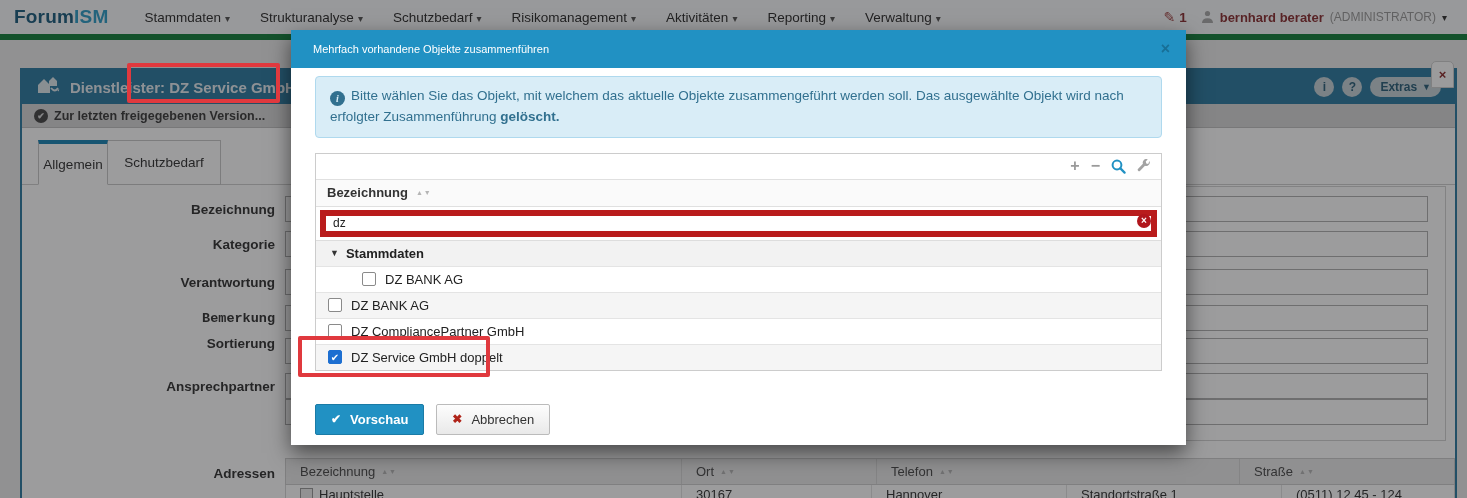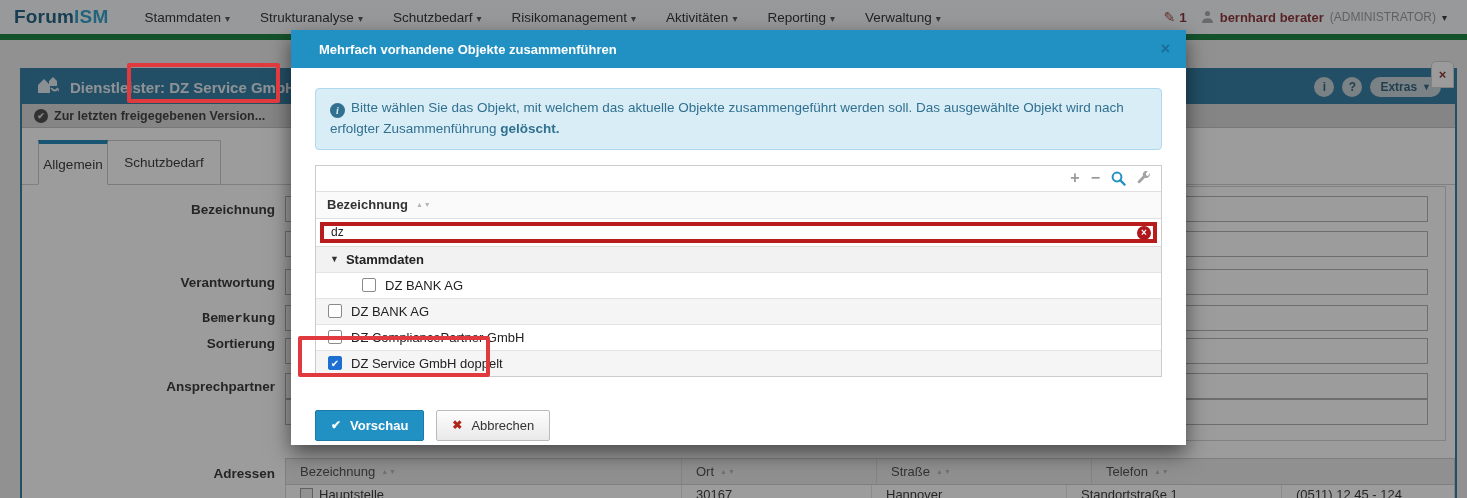--- a/index.html
+++ b/index.html
@@ -68,36 +68,36 @@
   .addr-cell:first-child { border-left:none; }
   .mini-box { width:13px; height:13px; border:1px solid #9a9a9a; background:#eee; margin-top:1px; flex:none; }
 
   
   .dim { position:absolute; inset:0; background:rgba(18,20,22,0.42); z-index:40; }
 
   
   .modal { position:absolute; left:291px; top:30px; width:895px; z-index:100;
            box-shadow:0 8px 20px rgba(0,0,0,0.55); }
   .modal-header { height:38px; background:#2191c3; display:flex; align-items:center; padding:0 16px 0 22px; }
-  .modal-title { color:#fff; font-size:13px; font-weight:bold;margin-left:6px; }
+  .modal-title { color:#fff; font-size:11px; font-weight:normal; }
   .modal-close { margin-left:auto; color:#186f96; font-size:16px; font-weight:bold; cursor:pointer; }
-  .modal-body { background:#fff; height:377px; padding:20px 24px; position:relative; }
+  .modal-body { background:#fff; height:377px; padding:8px 24px; position:relative; }
   .info-box { background:#d9edf7; border:1px solid #afd9ee; border-radius:4px; padding:9px 14px;
               color:#31708f; font-size:13.5px; line-height:1.55; }
   .info-ico { display:inline-flex; width:15px; height:15px; border-radius:50%; background:#31708f; color:#d9edf7;
               font-size:10px; font-weight:bold; align-items:center; justify-content:center; margin-right:6px;
               vertical-align:-2px; font-family:"Liberation Serif", serif; font-style:italic; }
   .list-wrap { margin-top:15px; border:1px solid #ccc; }
   .tools-row { height:25px; display:flex; align-items:center; justify-content:flex-end; gap:11px; padding:0 10px; }
   .tool { font-size:16px; font-weight:bold; color:#9a9a9a; line-height:1; cursor:pointer; }
   .tool svg { display:block; }
   .col-head { height:27px; background:#fafafa; border-top:1px solid #e0e0e0; display:flex; align-items:center;
               gap:8px; padding-left:11px; font-size:13px; font-weight:bold; color:#333; cursor:pointer; }
   .filter-row { border-top:1px solid #e0e0e0; padding:3px 4px; position:relative; }
-  .filter-row input { width:100%; height:21px; border:4px solid #b91c1c; font-size:12px; padding:0 26px 0 7px;
+  .filter-row input { width:100%; height:27px; border:6px solid #b91c1c; font-size:12px; padding:0 26px 0 7px;
                       font-family:"Liberation Sans", sans-serif; color:#222; }
   .clear-ico { position:absolute; right:10px; top:7px; width:14px; height:14px; border-radius:50%;
                background:#b0161c; color:#fff; font-size:10px; font-weight:bold; display:flex;
                align-items:center; justify-content:center; cursor:pointer; line-height:1; }
   .group-row { height:26px; background:#f2f2f2; border-top:1px solid #ddd; display:flex; align-items:center;
                gap:7px; padding-left:14px; font-size:13px; font-weight:bold; color:#222; cursor:pointer; }
   .group-caret { font-size:9px; color:#333; }
   .item-row { height:26px; border-top:1px solid #e4e4e4; display:flex; align-items:center; gap:9px;
               padding-left:12px; font-size:13px; color:#222; cursor:pointer; }
   .item-row.zebra { background:#f5f5f5; }
@@ -191,20 +191,21 @@
         <div class="tab-strip">
           <div class="tab active" style="left:16px; width:70px;">
               <span>Allgemein</span>
             </div>
           <div class="tab inactive" style="left:86px; width:113px;">
               <span>Schutzbedarf</span>
             </div>
         </div>
         <div class="groupbox"></div>
         <div class="form-label" style="top:74px;">Bezeichnung</div>
+        <div class="form-label" style="top:109px;">Kategorie</div>
         <div class="form-label" style="top:147px;">Verantwortung</div>
         <div class="form-label" style="top:183px;font-family:Liberation Mono, monospace;">Bemerkung</div>
         <div class="form-label" style="top:208px;">Sortierung</div>
         <div class="form-label" style="top:251px;">Ansprechpartner</div>
         <div class="form-input" style="top:68px;"></div>
         <div class="form-input" style="top:103px;"></div>
         <div class="form-input" style="top:141px;"></div>
         <div class="form-input" style="top:177px;"></div>
         <div class="form-input" style="top:210px;"></div>
         <div class="form-input" style="top:245px;"></div>
@@ -214,26 +215,26 @@
         <div class="addr-table">
           <div class="addr-head">
             <div class="addr-col" style="width:395px;">
                 <span>Bezeichnung</span>
                 <span class="sort-ico">▲▼</span>
               </div>
             <div class="addr-col" style="width:195px;">
                 <span>Ort</span>
                 <span class="sort-ico">▲▼</span>
               </div>
+            <div class="addr-col" style="flex:1;">
+                <span>Telefon</span>
+                <span class="sort-ico">▲▼</span>
+              </div>
             <div class="addr-col" style="width:215px;">
                 <span>Straße</span>
-                <span class="sort-ico">▲▼</span>
-              </div>
-            <div class="addr-col" style="flex:1;">
-                <span>Telefon</span>
                 <span class="sort-ico">▲▼</span>
               </div>
           </div>
           <div class="addr-row">
             <div class="addr-cell" style="width:395px;">
                 <span class="mini-box"></span>
                 <span>Hauptstelle</span>
               </div>
             <div class="addr-cell" style="width:190px;">
                 <span>30167</span>

